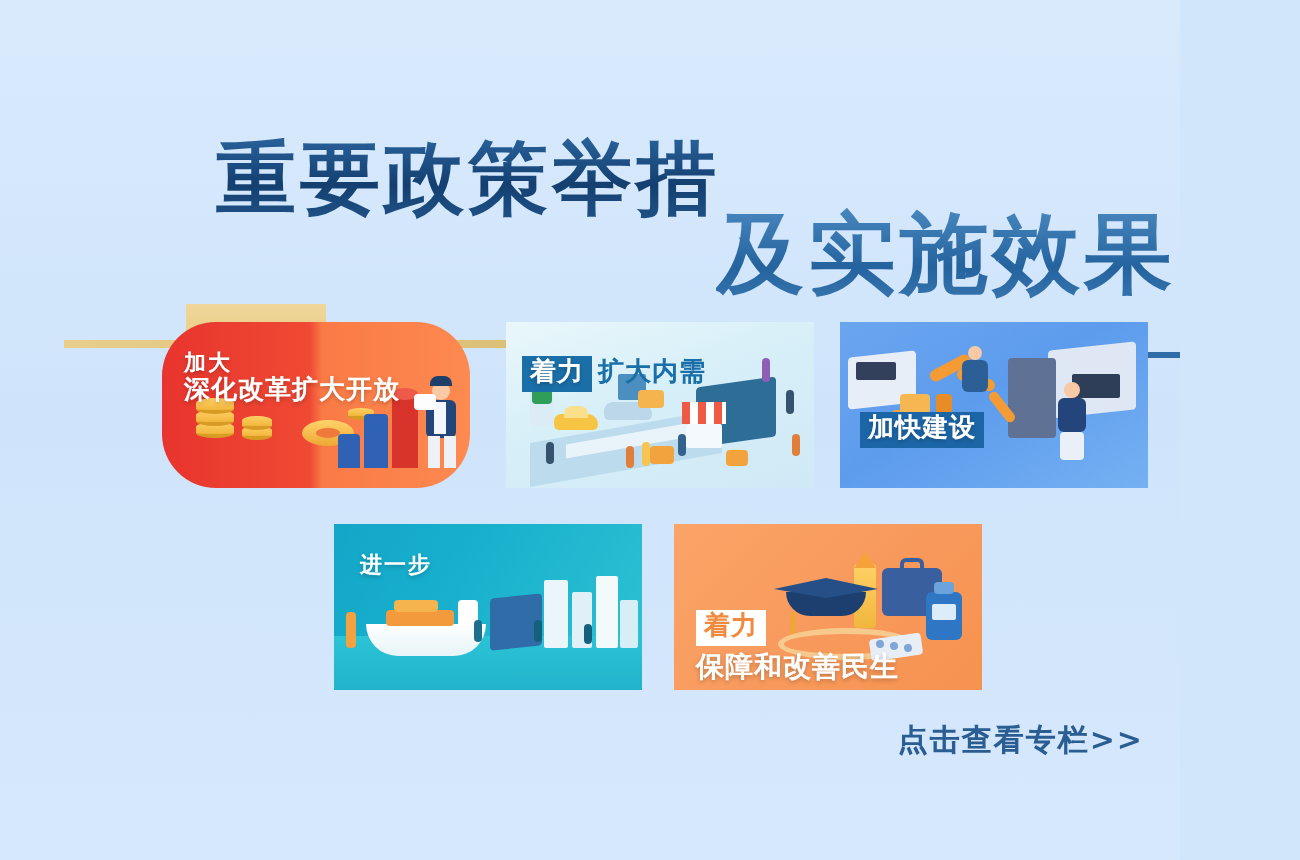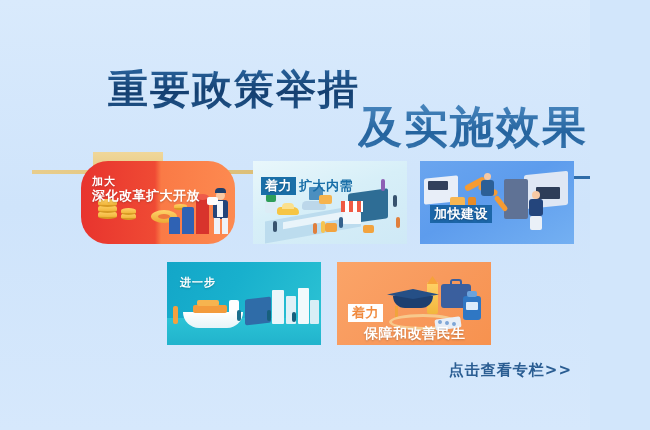--- a/index.html
+++ b/index.html
@@ -291,19 +291,19 @@
     <div class="art" style="left:130px;top:29px;width:10px;height:6px;background:#6ba3dd;border-radius:2px;"></div>
     <div class="art" style="left:129px;top:40px;width:12px;height:8px;background:#dcecfb;border-radius:1px;"></div>
 
     <div class="art" style="left:98px;top:56px;width:26px;height:11px;background:#e8eef6;border-radius:2px;transform:rotate(-8deg);"></div>
     <div class="art" style="left:101px;top:58px;width:4px;height:4px;border-radius:50%;background:#7fa6d6;transform:rotate(-8deg);"></div>
     <div class="art" style="left:108px;top:59px;width:4px;height:4px;border-radius:50%;background:#7fa6d6;transform:rotate(-8deg);"></div>
     <div class="art" style="left:115px;top:60px;width:4px;height:4px;border-radius:50%;background:#7fa6d6;transform:rotate(-8deg);"></div>
 
     <div class="card-label lbl">
       <div><span class="lbl-big chip-bg" style="background:#ffffff;color:#f08a3e;text-shadow:none;">着力</span></div>
-      <div class="lbl-big" style="margin-top:3px;font-size:14px;margin-left:16px;">保障和改善民生</div>
+      <div class="lbl-big" style="margin-top:3px;font-size:14px;">保障和改善民生</div>
     </div>
   </div>
 
   <div id="cta">点击查看专栏&gt;&gt;</div>
 
 </div>
 
 </body></html>

